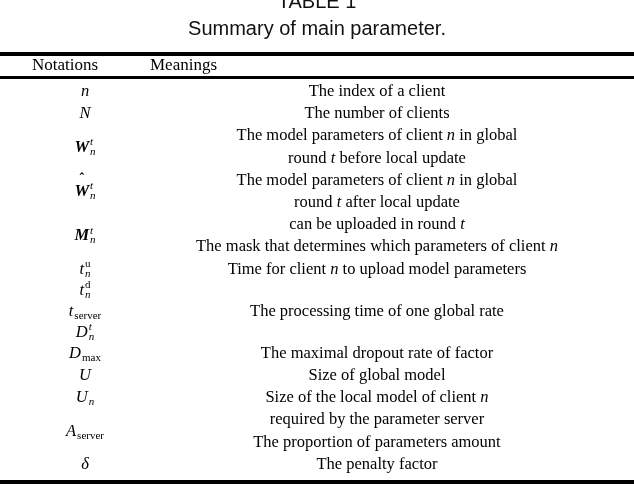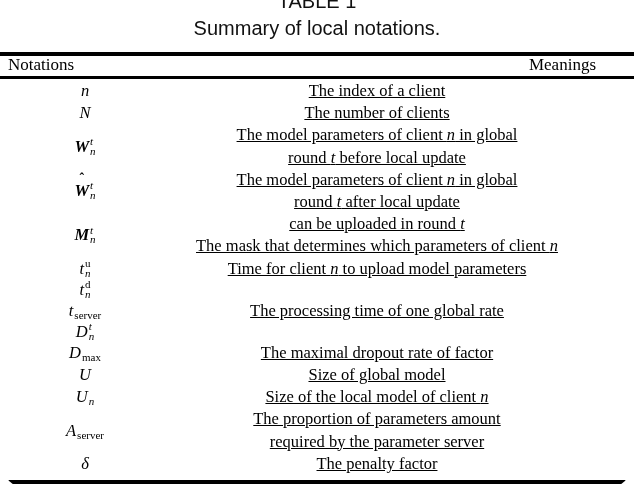--- a/index.html
+++ b/index.html
@@ -3,21 +3,20 @@
 <meta charset="utf-8">
 <style>
   html, body { margin: 0; padding: 0; background: #ffffff; }
   .page {
     position: relative;
     width: 634px;
     height: 490px;
     background: #ffffff;
     color: #000000;
     overflow: hidden;
-    border-radius: 31px;
   }
   
   .caption {
     position: absolute;
     top: -12px;
     left: 0;
     width: 100%;
     text-align: center;
     font-family: "Liberation Sans", sans-serif;
     font-size: 20px;
@@ -31,35 +30,35 @@
   .rule-bottom { top: 480px; height: 4px; }
 
   .thead {
     position: absolute;
     top: 55px; left: 0; right: 0;
     display: flex;
     font-family: "Liberation Serif", serif;
     font-size: 17px;
     line-height: 20px;
   }
-  .th-notations { width: 150px; box-sizing: border-box; padding-left: 8px; text-align: left; }
-  .th-meanings  { flex: 1; padding-right: 38px; text-align: right; }
+  .th-notations { width: 150px; box-sizing: border-box; padding-left: 32px; text-align: left; }
+  .th-meanings  { flex: 1; padding-right: 38px; text-align: left; }
 
   .tbody {
     position: absolute;
     top: 80px; left: 0; right: 0;
     font-family: "Liberation Serif", serif;
     font-size: 16.5px;
   }
   .row { display: flex; align-items: center; }
   .not-cell {
     width: 150px; box-sizing: border-box; padding-left: 20px;
     text-align: center;
   }
-  .mean-cell { flex: 1; padding-right: 30px; text-align: center; text-decoration: underline; }
+  .mean-cell { flex: 1; padding-right: 30px; text-align: center; }
   .m-line { line-height: 22.2px; height: 22.2px; white-space: nowrap; }
   .mean-cell i { font-style: italic; }
 
   
   .math { display: inline-flex; align-items: center; font-style: italic; }
   .m-base { line-height: 20px; position: relative; }
   .m-bold { font-weight: bold; }
   .m-hat {
     position: absolute;
     top: -7px; left: 50%;
@@ -78,21 +77,21 @@
   .m-scripts span { display: block; min-height: 9.5px; }
   .m-roman { font-style: normal; }
 </style>
 </head>
 <body>
 
 <div class="page">
 
   <div class="caption">
     <div class="cap-line">TABLE 1</div>
-    <div class="cap-line">Summary of local notations.</div>
+    <div class="cap-line">Summary of main parameter.</div>
   </div>
 
   <div class="rule rule-top"></div>
 
   <div class="thead">
     <div class="th-notations">Notations</div>
     <div class="th-meanings">Meanings</div>
   </div>
 
   <div class="rule rule-mid"></div>
@@ -229,22 +228,22 @@
       </div>
       <div class="row">
         <div class="not-cell"><span class="math">
             <span class="m-base">A</span>
             <span class="m-scripts">
               <span></span>
               <span class="m-roman">server</span>
             </span>
           </span></div>
         <div class="mean-cell">
+          <div class="m-line">required by the parameter server</div>
           <div class="m-line">The proportion of parameters amount</div>
-          <div class="m-line">required by the parameter server</div>
         </div>
       </div>
       <div class="row">
         <div class="not-cell"><span class="math">
             <span class="m-base">δ</span>
           </span></div>
         <div class="mean-cell">
           <div class="m-line">The penalty factor</div>
         </div>
       </div>

